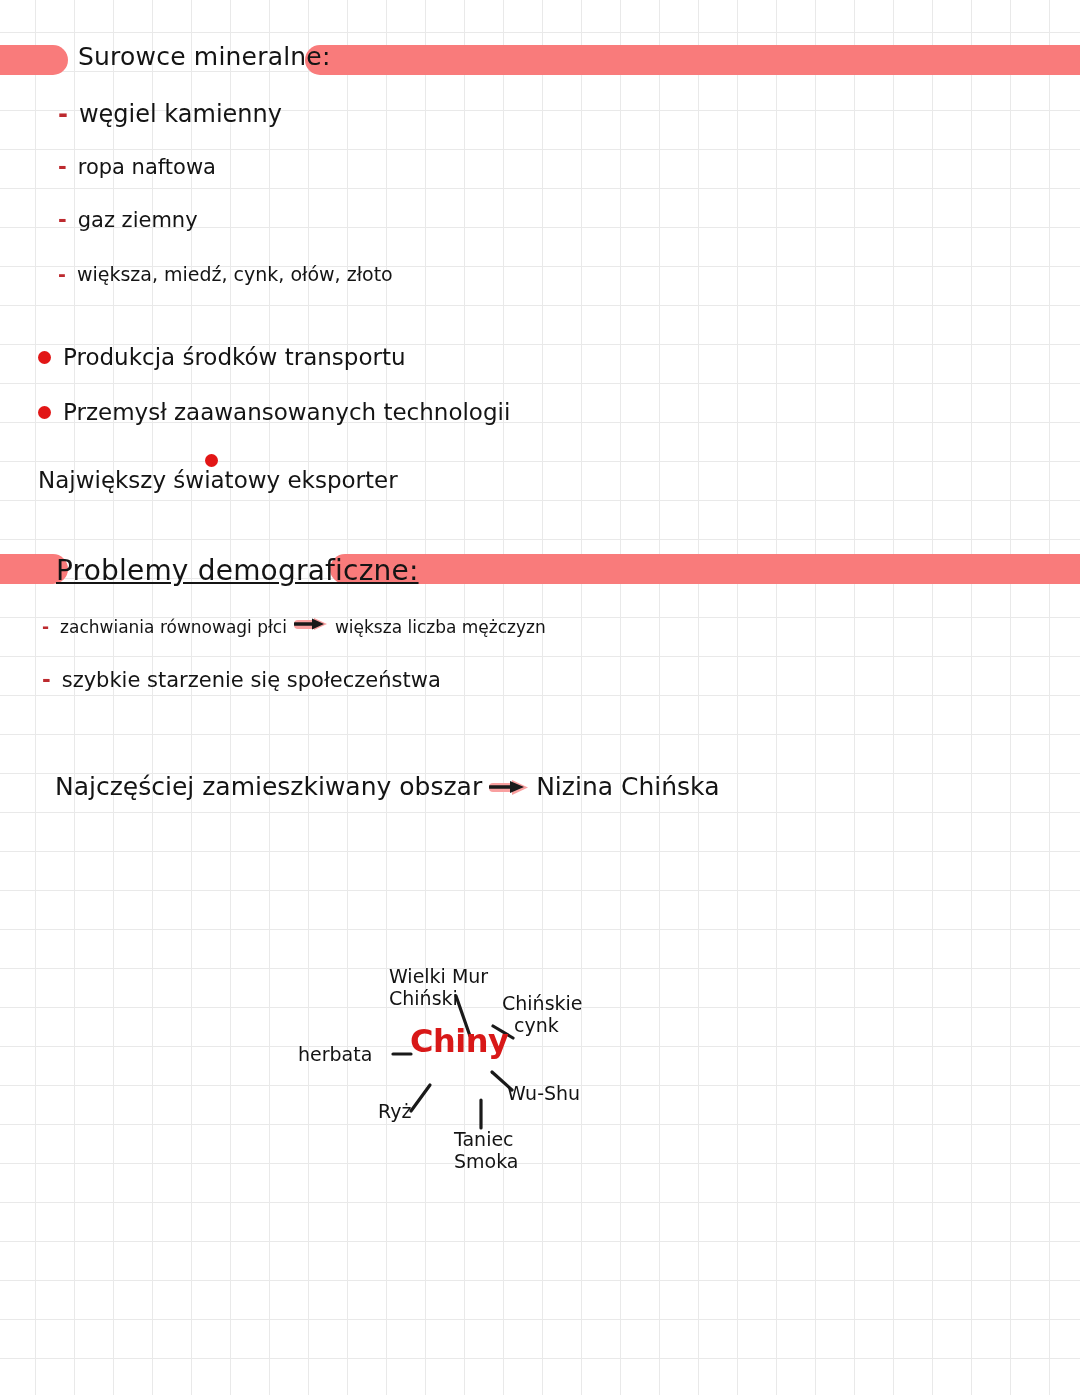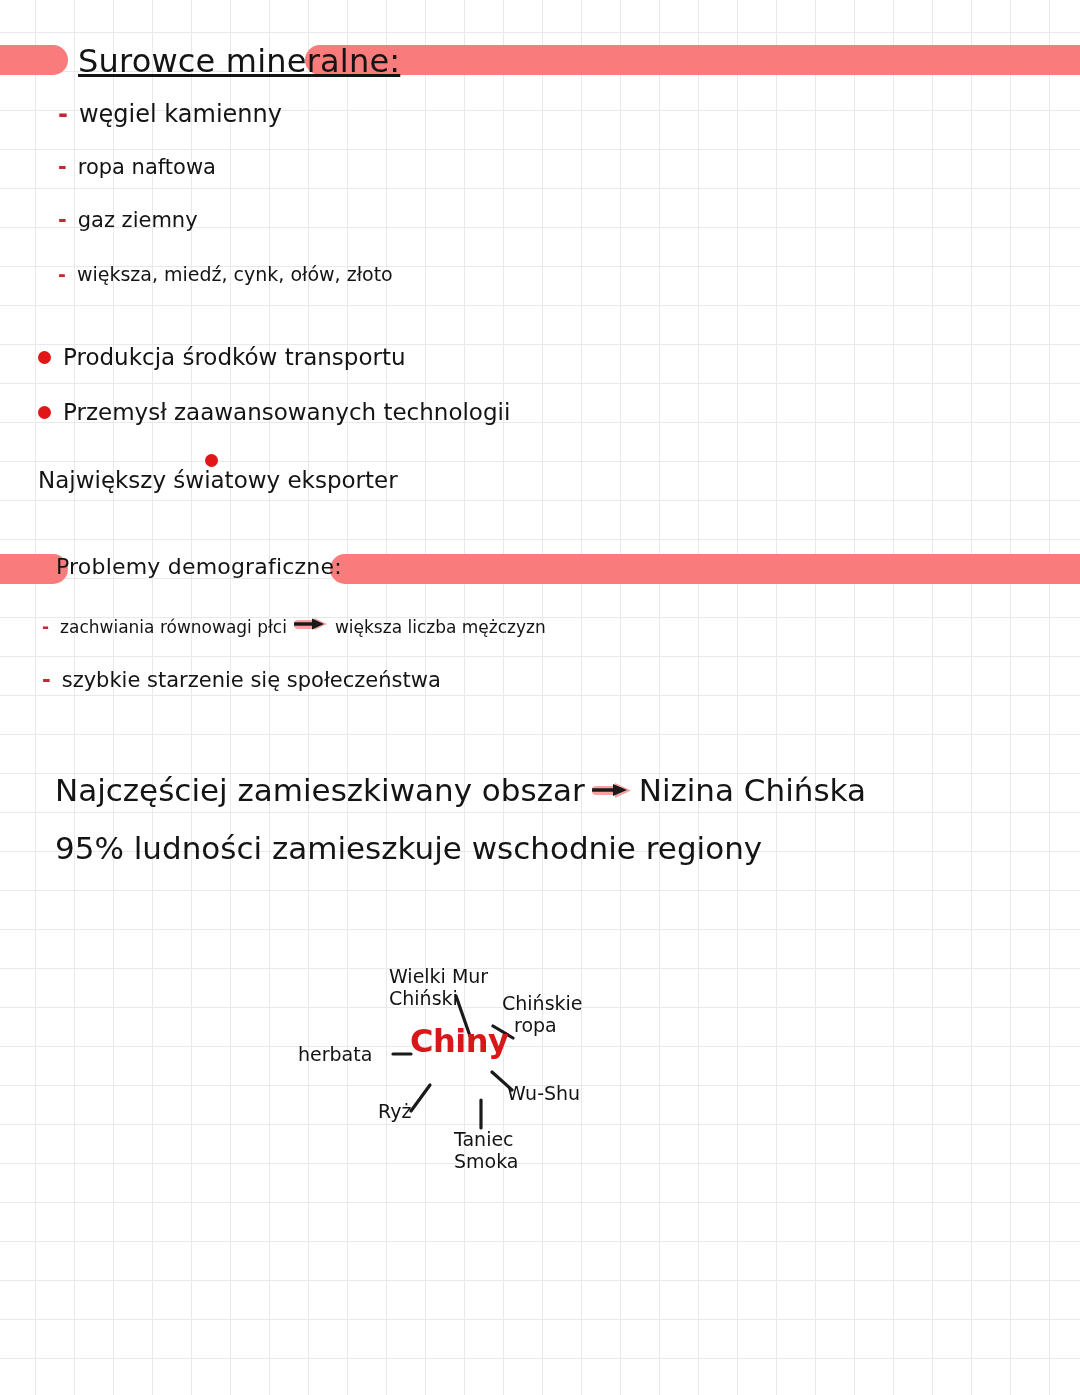--- a/index.html
+++ b/index.html
@@ -42,22 +42,22 @@
 
   
   .heading {
     position: absolute;
     font-family: "DejaVu Sans", sans-serif;
     color: #141414;
     font-weight: 400;
     letter-spacing: 0.2px;
     white-space: nowrap;
   }
-  .heading-1 { font-size: 32px; text-decoration: underline; }
-  .heading-2 { font-size: 22px; }
+  .heading-1 { font-size: 25px; }
+  .heading-2 { font-size: 28px; text-decoration: underline; }
 
   
   .dash-item {
     position: absolute;
     display: flex;
     align-items: baseline;
     white-space: nowrap;
     color: #141414;
   }
   .dash-mark {
@@ -89,21 +89,21 @@
     background: #e21616;
     margin-right: 12px;
     flex: 0 0 auto;
   }
 
   
   .para-line {
     position: absolute;
     white-space: nowrap;
     color: #141414;
-    font-size: 31px;
+    font-size: 25px;
     display: flex;
     align-items: center;
   }
 
   
   .arrow {
     display: inline-flex;
     align-items: center;
     margin: 0 7px;
     position: relative;
@@ -214,21 +214,20 @@
       <svg width="40" height="20" viewBox="0 0 40 20">
         <rect x="0" y="6" width="28" height="9" rx="4" fill="#f9a0a0"></rect>
         <path d="M23 3 L39 10.5 L23 18 Z" fill="#f9a0a0"></path>
         <path d="M1 10 L24 10" stroke="#1a1a1a" stroke-width="3.6" stroke-linecap="round"></path>
         <path d="M21 4 L35 10 L21 16 Z" fill="#1a1a1a"></path>
       </svg>
     </span>
     <span>Nizina Chińska</span>
   </div>
 
-  <div class="para-line" style="left:55px; top:830px;">95% ludności zamieszkuje wschodnie regiony</div>
 
   <div id="mindmap">
 
     <svg class="mm-lines" viewBox="0 0 340 240">
 
       <path d="M176 46 L190 86" stroke="#1a1a1a" stroke-width="3.2" stroke-linecap="round" fill="none"></path>
 
       <path d="M233 88 L213 76" stroke="#1a1a1a" stroke-width="3.2" stroke-linecap="round" fill="none"></path>
 
       <path d="M212 122 L232 140" stroke="#1a1a1a" stroke-width="3.2" stroke-linecap="round" fill="none"></path>
@@ -242,21 +241,21 @@
 
     <div class="mm-center" style="left:130px; top:72px;">Chiny</div>
 
     <div class="mm-label" style="left:109px; top:15px;">
       <div>Wielki Mur</div>
       <div>Chiński</div>
     </div>
 
     <div class="mm-label" style="left:222px; top:42px;">
       <div>Chińskie</div>
-      <div style="padding-left:12px;">ropa</div>
+      <div style="padding-left:12px;">cynk</div>
     </div>
 
     <div class="mm-label" style="left:227px; top:132px;">Wu-Shu</div>
 
     <div class="mm-label" style="left:174px; top:178px;">
       <div>Taniec</div>
       <div>Smoka</div>
     </div>
 
     <div class="mm-label" style="left:98px; top:150px;">Ryż</div>

